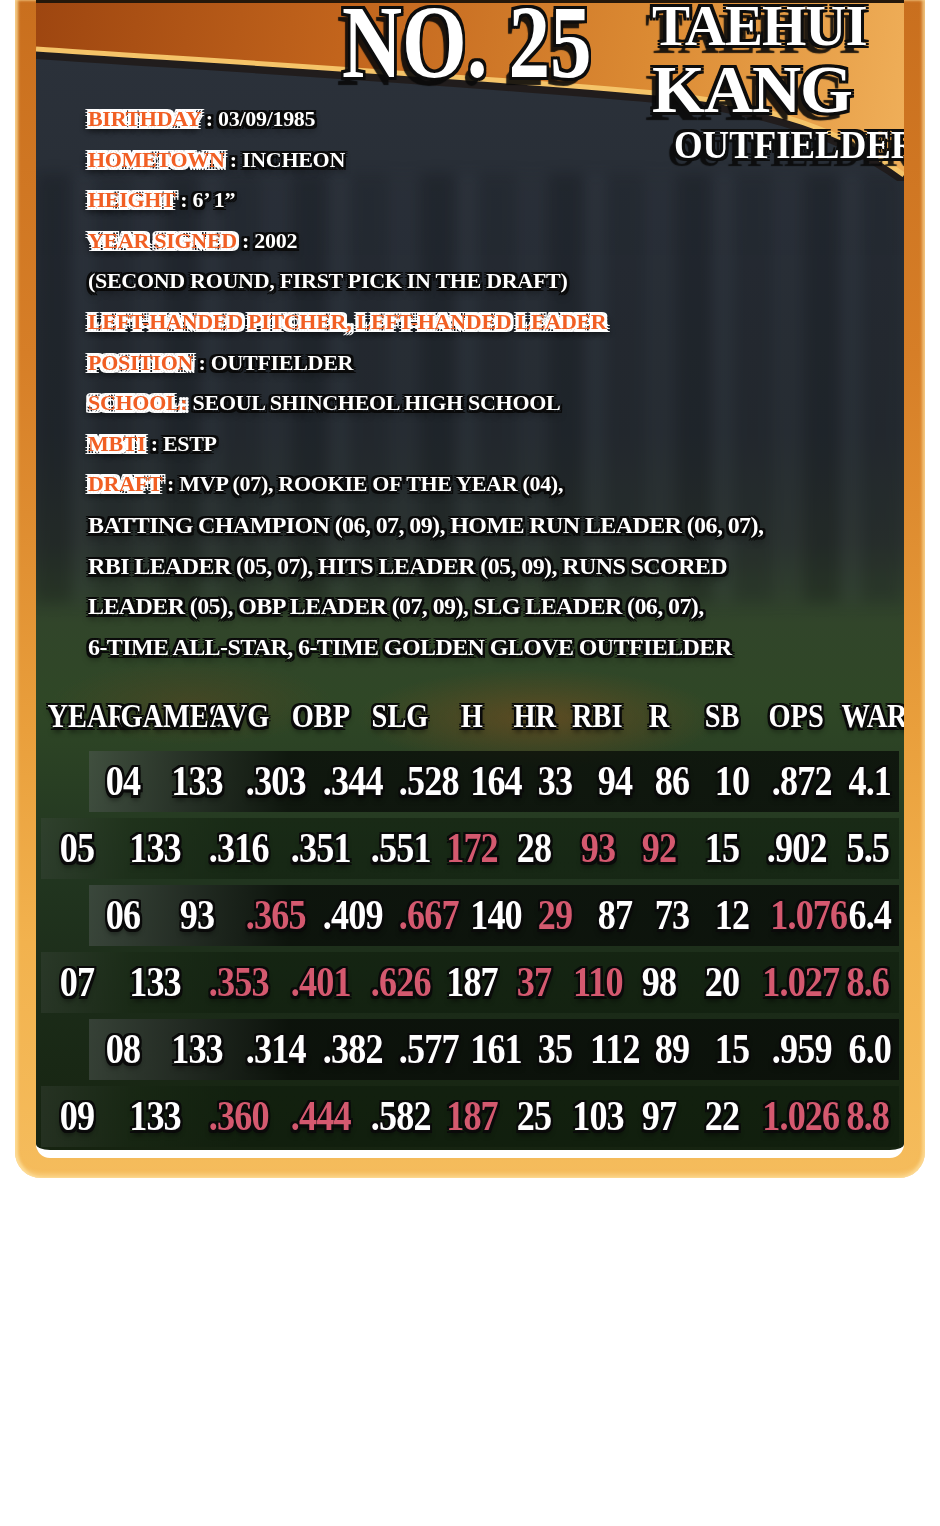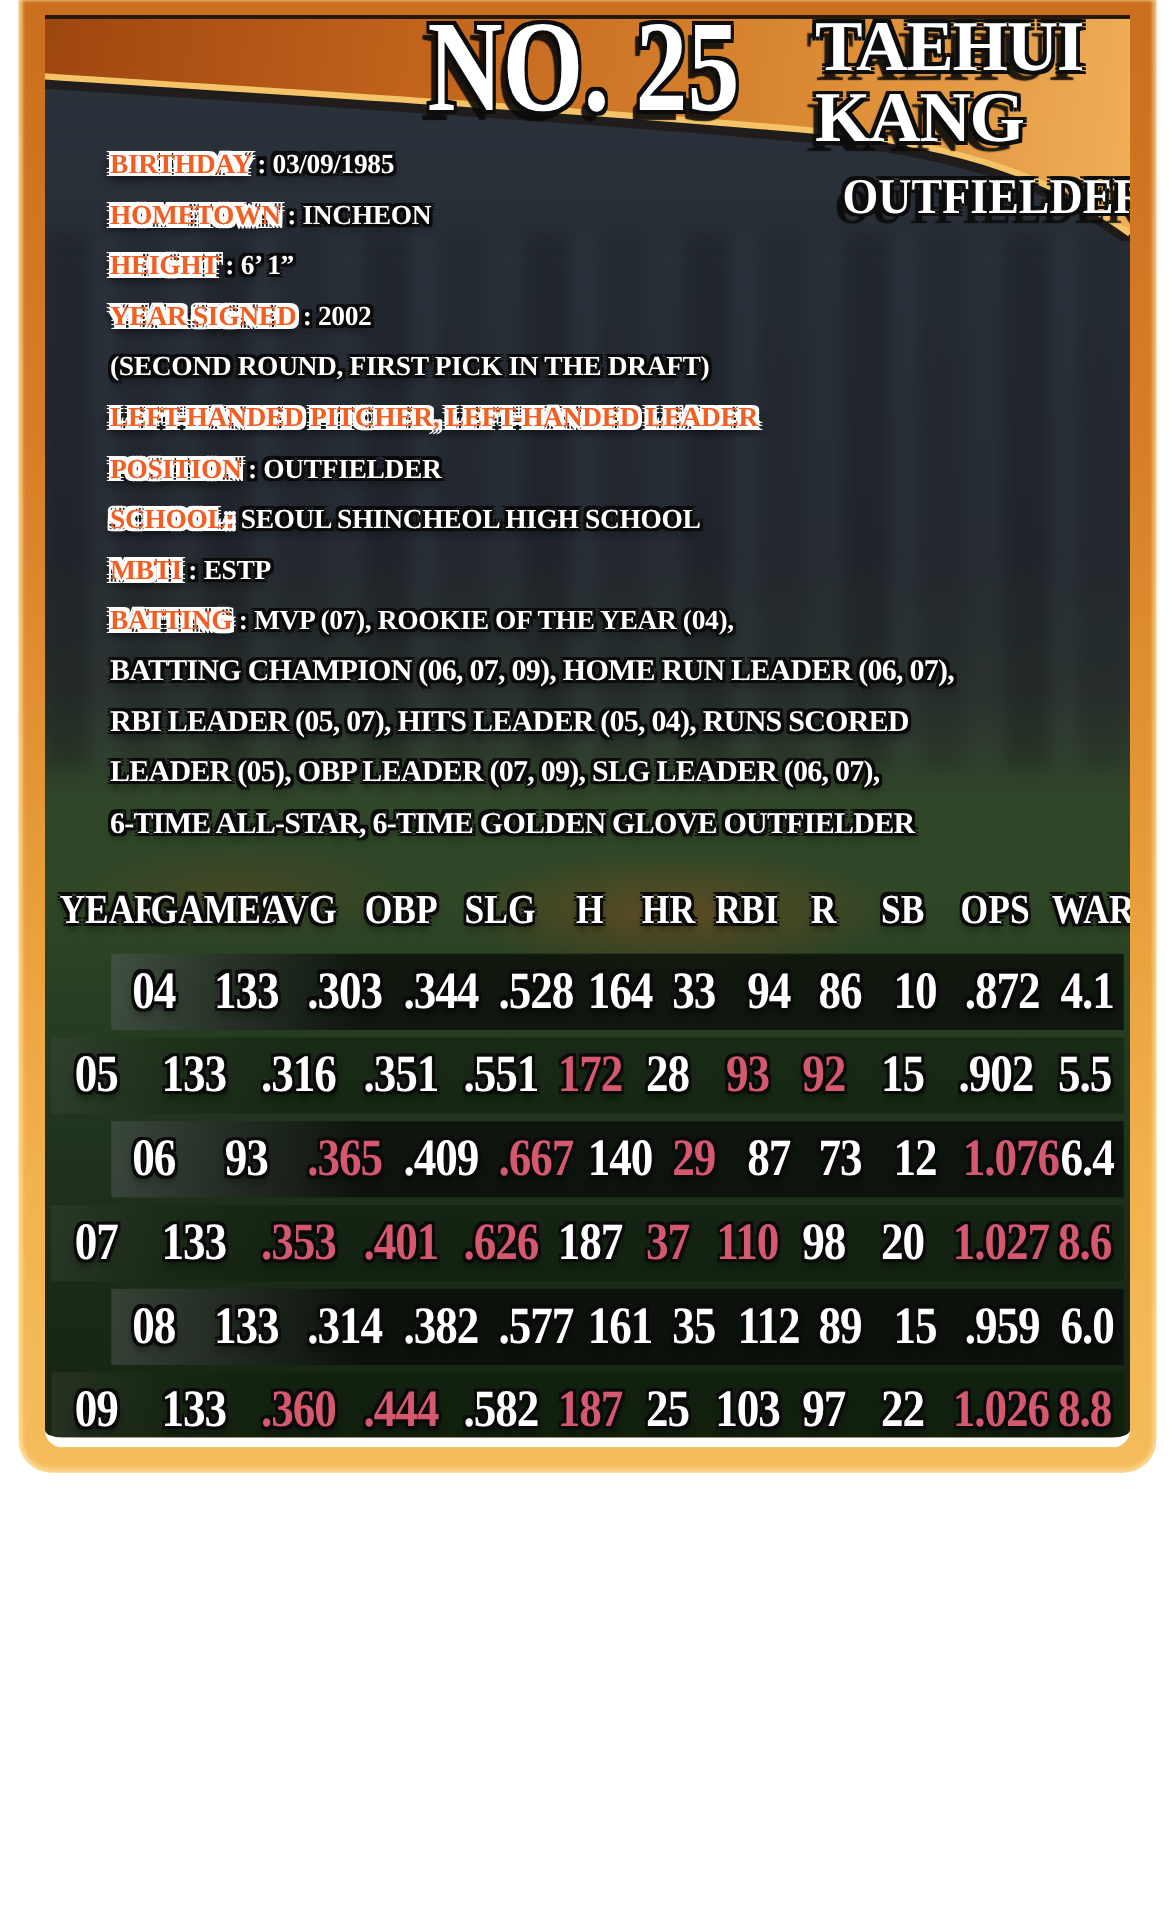--- a/index.html
+++ b/index.html
@@ -2,21 +2,21 @@
 <html><head>
 <meta charset="utf-8">
 <style>
   * { margin:0; padding:0; box-sizing:border-box; }
   body { background:#ffffff; font-family:"Liberation Serif","DejaVu Serif",serif; }
   .page { position:relative; width:940px; height:1526px; background:#ffffff; overflow:hidden; }
 
   
   .card {
     position:absolute; left:15px; top:0; width:910px; height:1178px;
-    padding:12px 21px 20px 21px;
+    padding:0 21px 20px 21px;
     border-radius:0 0 26px 26px;
     background:linear-gradient(180deg,#c96f1e 0%,#d6七e27 20%,#d67e27 30%,#e99f3c 62%,#f2b24e 80%,#f5bc5c 100%);
     background:linear-gradient(180deg,#c96f1e 0%,#d67e27 30%,#e99f3c 62%,#f2b24e 80%,#f5bc5c 100%);
     box-shadow: inset 3px 0 3px rgba(255,225,160,.75), inset -3px 0 3px rgba(255,225,160,.6), inset 0 -4px 4px rgba(255,230,170,.5);
   }
   .card-inner {
     position:relative; width:100%; height:100%; overflow:hidden;
     border-radius:0 0 14px 14px;
     border-bottom:8px solid #ffffff;
     border-top:3px solid rgba(40,22,10,.85);
@@ -42,21 +42,21 @@
     text-shadow:-3px -3px 0 #fff,3px -3px 0 #fff,-3px 3px 0 #fff,3px 3px 0 #fff,
       -3px 0 0 #fff,3px 0 0 #fff,0 -3px 0 #fff,0 3px 0 #fff,
       0 6px 5px rgba(0,0,0,.5),5px 4px 5px rgba(0,0,0,.4),-5px 4px 5px rgba(0,0,0,.4); }
   .big { color:#ffffff; white-space:pre;
     text-shadow:-3px -3px 0 #0d0d0d,3px -3px 0 #0d0d0d,-3px 3px 0 #0d0d0d,3px 3px 0 #0d0d0d,
       -3px 0 0 #0d0d0d,3px 0 0 #0d0d0d,0 -3px 0 #0d0d0d,0 3px 0 #0d0d0d,-7px 8px 1px rgba(10,10,10,.9); }
 
   .no25 { position:absolute; left:306px; top:-16px; font-size:104px; font-weight:bold;
           transform:scaleX(.8); transform-origin:left top; line-height:1.05; }
   .fname { position:absolute; left:616px; top:-10px; font-size:57px; font-weight:bold; letter-spacing:-1px; }
-  .lname { position:absolute; left:616px; top:47px; font-size:57px; font-weight:bold; letter-spacing:-1px; }
+  .lname { position:absolute; left:616px; top:47px; font-size:68px; font-weight:bold; letter-spacing:-1px; }
   .postop { position:absolute; left:638px; top:118px; font-size:40px; font-weight:bold;
             transform:scaleX(.92); transform-origin:left top; }
 
   
   .bio { position:absolute; left:52px; top:96px; width:800px; }
   .bline { height:40.6px; line-height:40.6px; font-size:22px; font-weight:bold; letter-spacing:-.3px; }
   .bline.small { font-size:24px; letter-spacing:-.6px; }
 
   
   .stats { position:absolute; left:5px; right:5px; top:690px; }
@@ -104,23 +104,23 @@
       <div class="bio">
         <div class="bline"><span class="ow">BIRTHDAY</span><span class="wb"> : </span><span class="wb">03/09/1985</span></div>
         <div class="bline"><span class="ow">HOMETOWN</span><span class="wb"> : </span><span class="wb">INCHEON</span></div>
         <div class="bline"><span class="ow">HEIGHT</span><span class="wb"> : </span><span class="wb">6’ 1”</span></div>
         <div class="bline"><span class="ow">YEAR SIGNED</span><span class="wb"> : </span><span class="wb">2002</span></div>
         <div class="bline"><span class="wb">(SECOND ROUND, FIRST PICK IN THE DRAFT)</span></div>
         <div class="bline"><span class="ow">LEFT-HANDED PITCHER, LEFT-HANDED LEADER</span></div>
         <div class="bline"><span class="ow">POSITION</span><span class="wb"> : </span><span class="wb">OUTFIELDER</span></div>
         <div class="bline"><span class="ow">SCHOOL:</span><span class="wb"> </span><span class="wb">SEOUL SHINCHEOL HIGH SCHOOL</span></div>
         <div class="bline"><span class="ow">MBTI</span><span class="wb"> : </span><span class="wb">ESTP</span></div>
-        <div class="bline"><span class="ow">BATTING</span><span class="wb"> : </span><span class="wb">MVP (07), ROOKIE OF THE YEAR (04),</span></div>
+        <div class="bline"><span class="ow">DRAFT</span><span class="wb"> : </span><span class="wb">MVP (07), ROOKIE OF THE YEAR (04),</span></div>
         <div class="bline small"><span class="wb">BATTING CHAMPION (06, 07, 09), HOME RUN LEADER (06, 07),</span></div>
-        <div class="bline small"><span class="wb">RBI LEADER (05, 07), HITS LEADER (05, 04), RUNS SCORED</span></div>
+        <div class="bline small"><span class="wb">RBI LEADER (05, 07), HITS LEADER (05, 09), RUNS SCORED</span></div>
         <div class="bline small"><span class="wb">LEADER (05), OBP LEADER (07, 09), SLG LEADER (06, 07),</span></div>
         <div class="bline small"><span class="wb">6-TIME ALL-STAR, 6-TIME GOLDEN GLOVE OUTFIELDER</span></div>
       </div>
 
       <div class="stats">
         <div class="thead">
             <div class="th wb c0"><span>YEAR</span></div>
             <div class="th wb c1"><span>GAMES</span></div>
             <div class="th wb c2"><span>AVG</span></div>
             <div class="th wb c3"><span>OBP</span></div>

